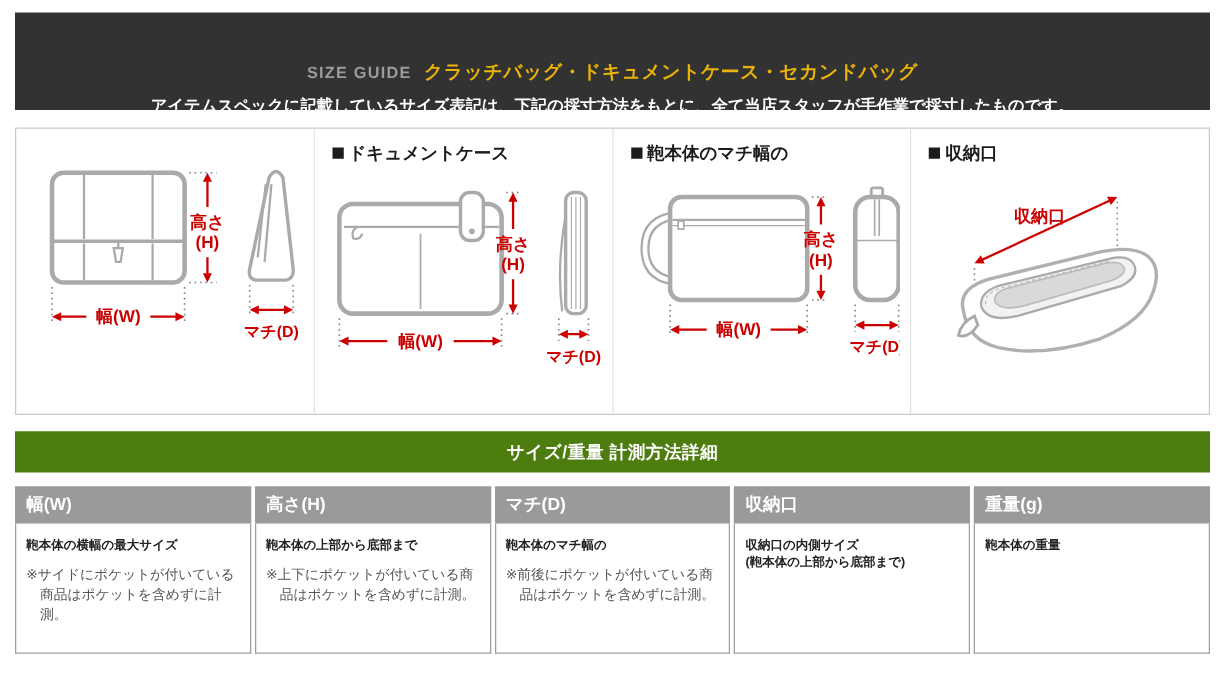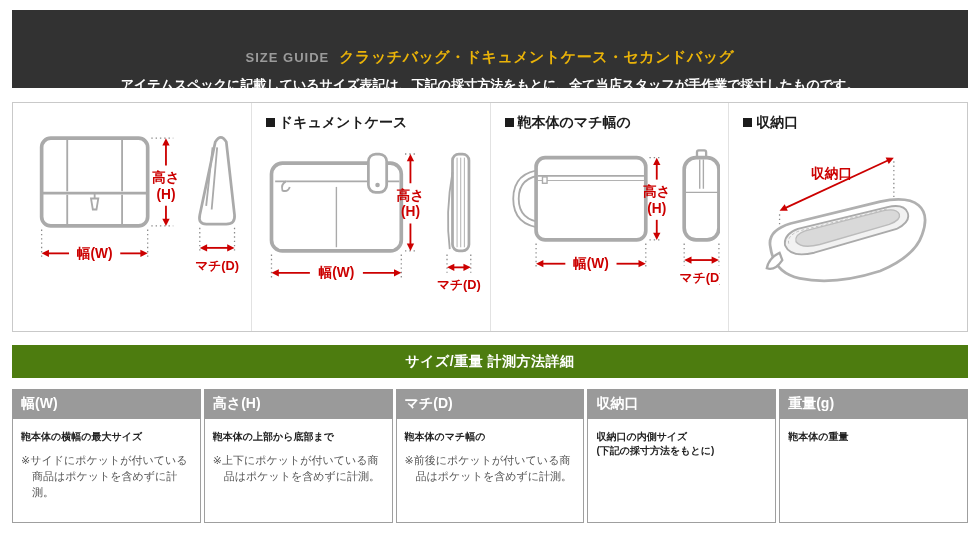--- a/index.html
+++ b/index.html
@@ -244,21 +244,21 @@
         </div>
         <div class="note">※前後にポケットが付いている商品はポケットを含めずに計測。</div>
       </div>
     </div>
 
     <div class="col">
       <div class="col-h">収納口</div>
       <div class="col-b">
         <div class="desc">
           <span>収納口の内側サイズ</span>
-          <span>(下記の採寸方法をもとに)</span>
+          <span>(鞄本体の上部から底部まで)</span>
         </div>
       </div>
     </div>
 
     <div class="col">
       <div class="col-h">重量(g)</div>
       <div class="col-b">
         <div class="desc">
           <span>鞄本体の重量</span>
           <span></span>

